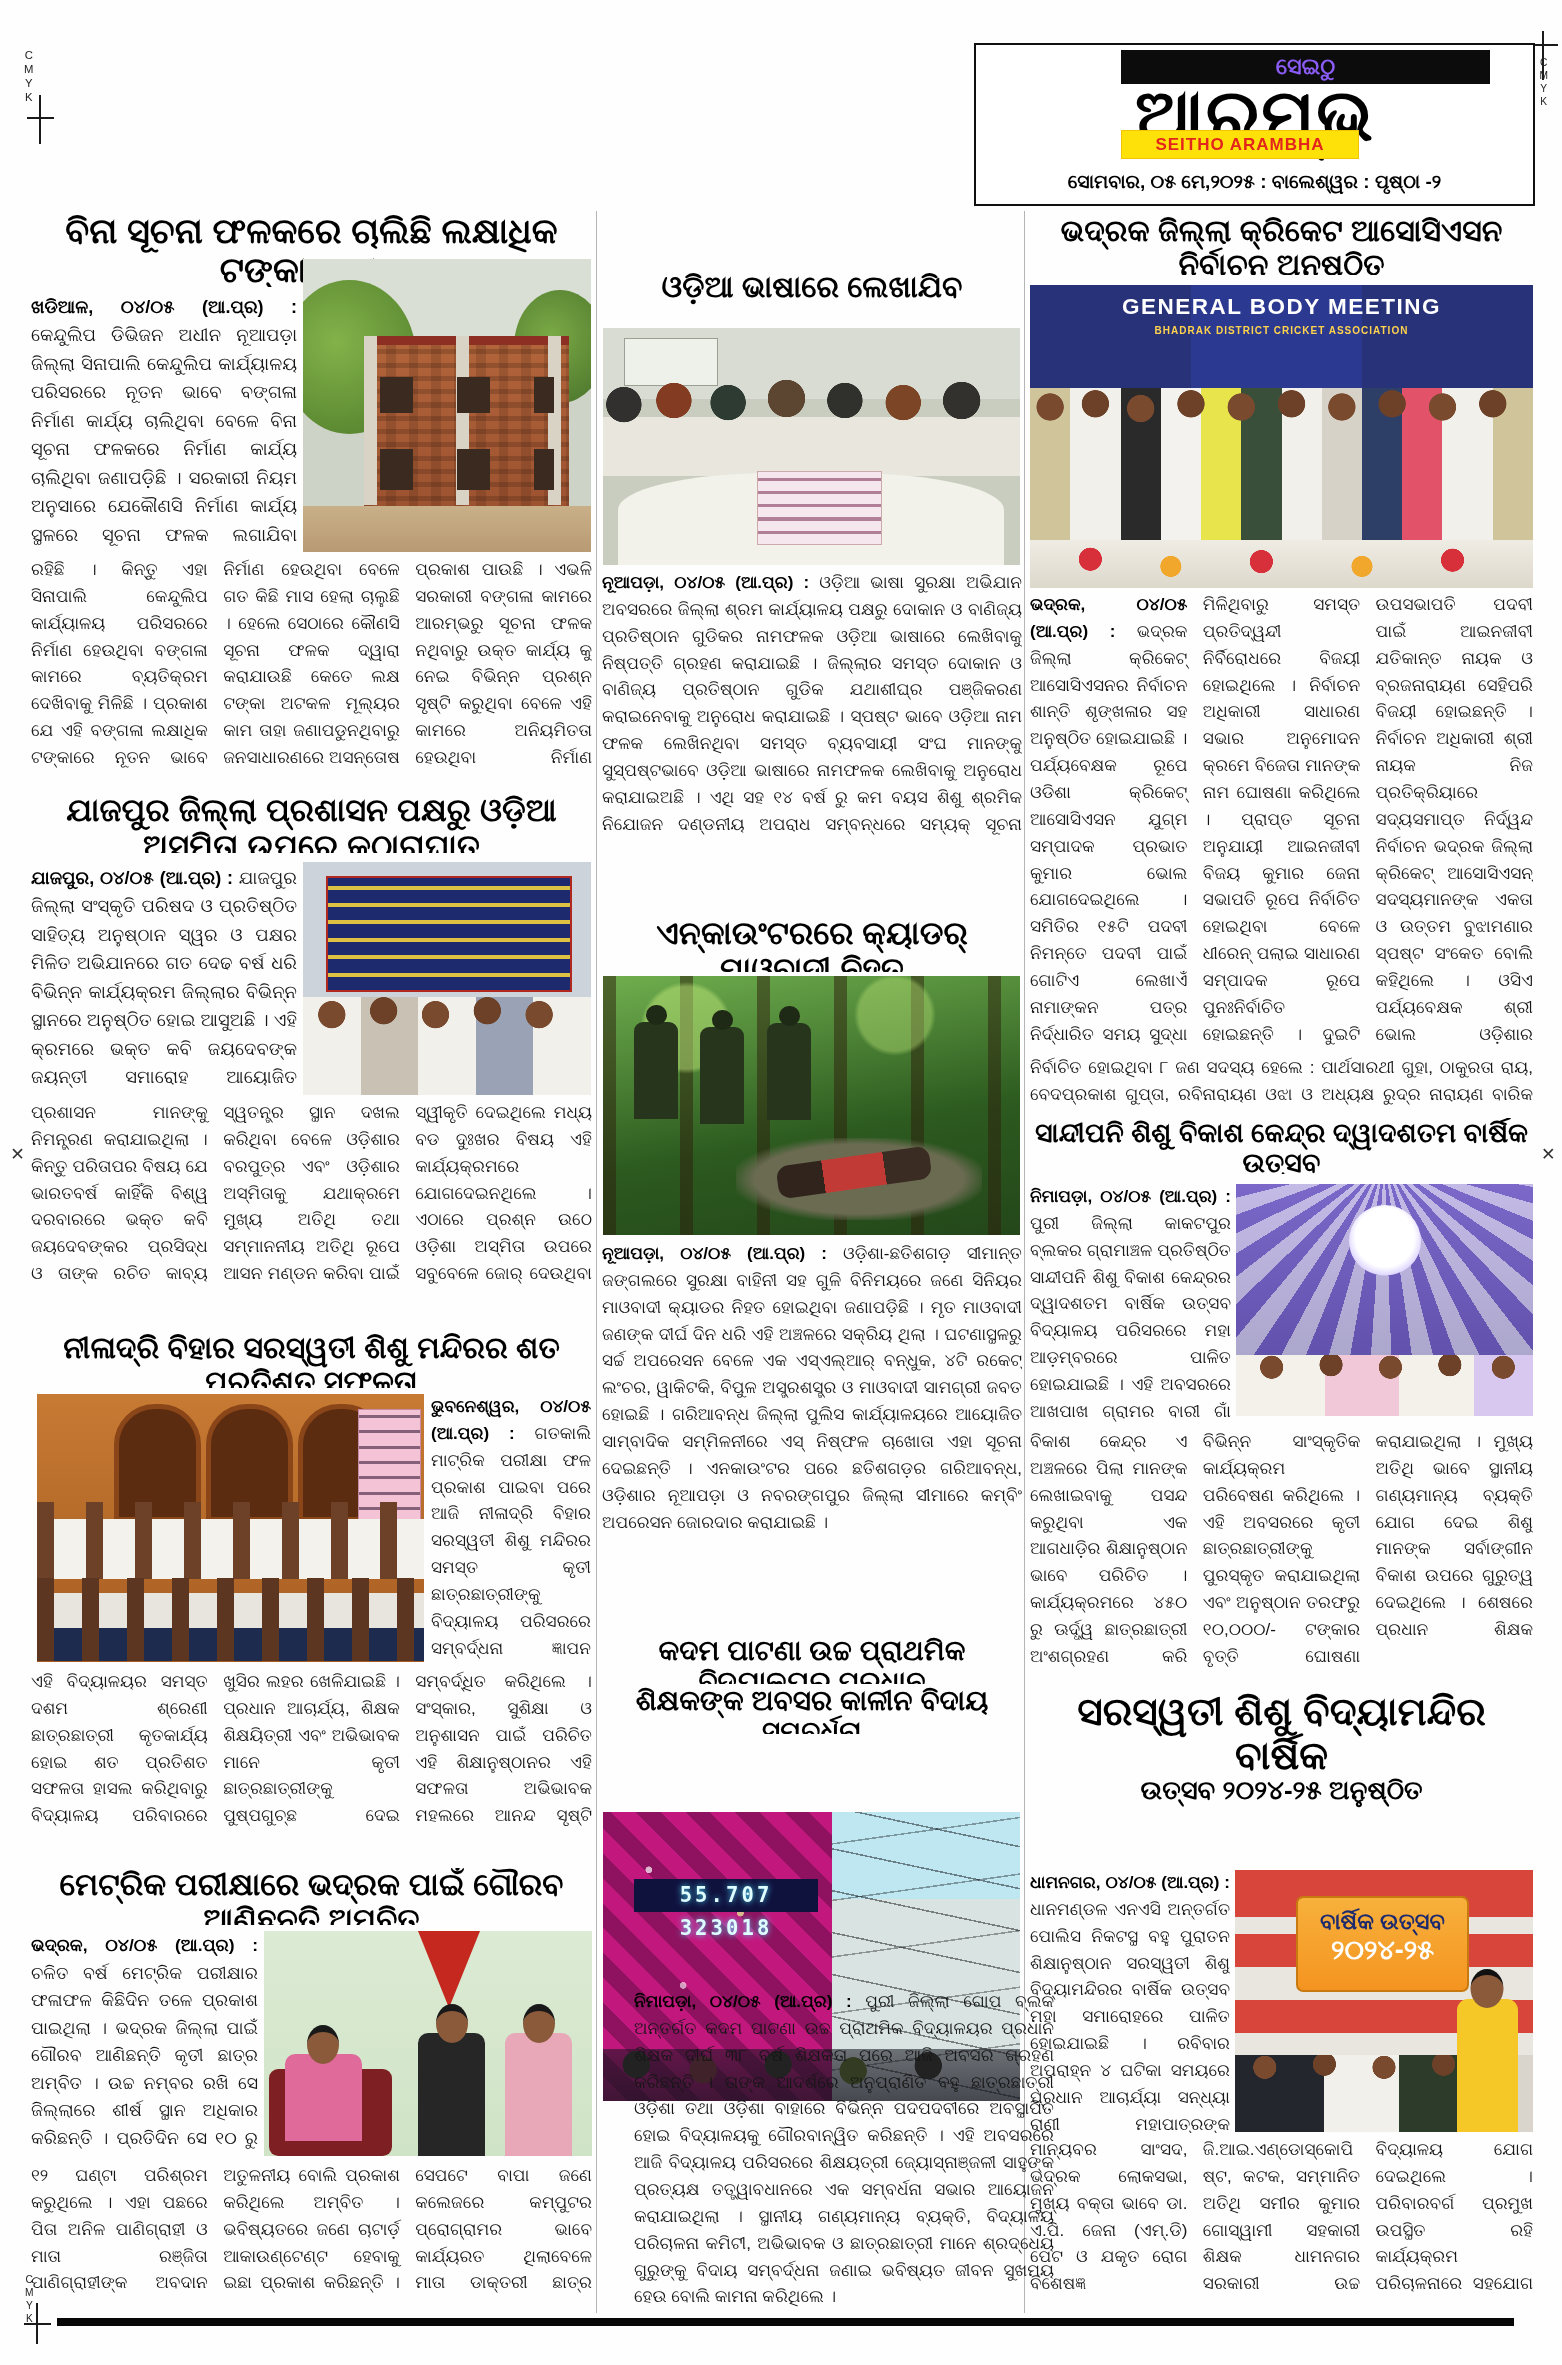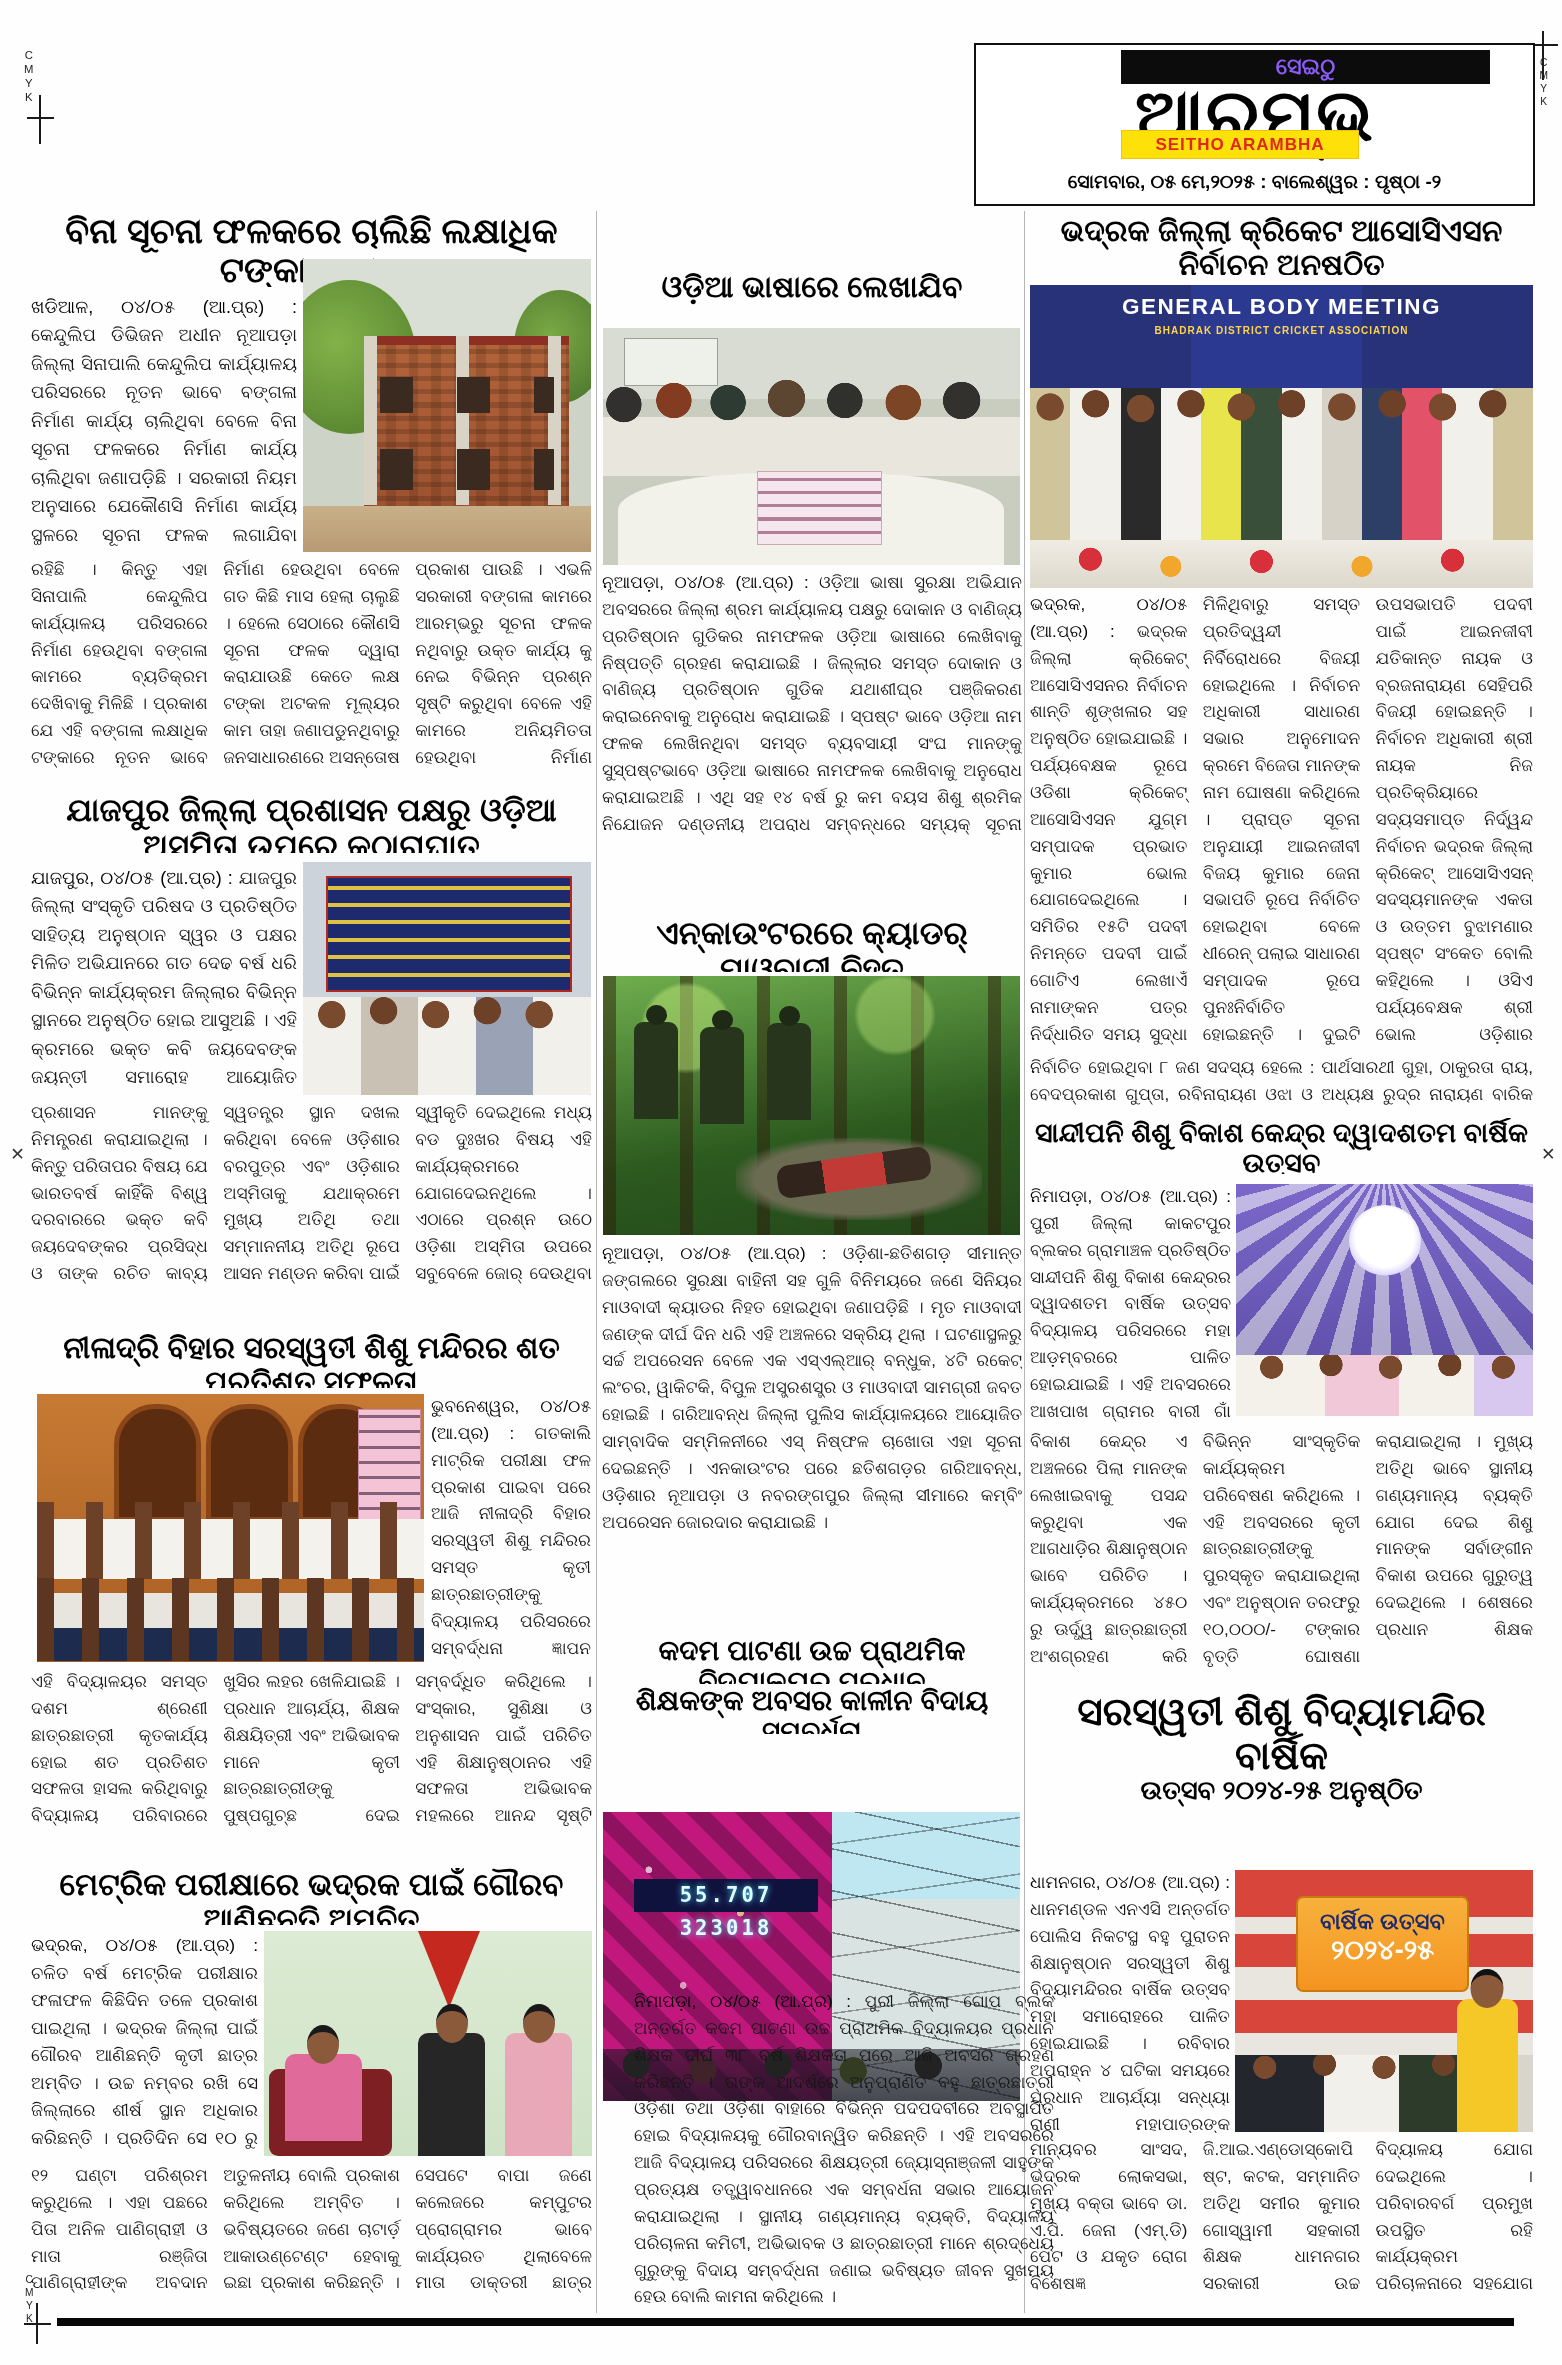--- a/index.html
+++ b/index.html
@@ -3,21 +3,21 @@
 <meta charset="utf-8">
 <style>
   html,body{margin:0;padding:0;background:#e8e8e8;}
   .page{position:relative;width:1563px;height:2366px;background:#fefefe;
         font-family:"Liberation Sans",sans-serif;color:#111;overflow:hidden;}
   .abs{position:absolute;}
   .box{border:2px solid #101010;background:#fff;}
   .headline{font-weight:800;color:#000;text-align:center;line-height:1.12;overflow:hidden;}
   .bodytext{font-size:17px;line-height:1.58;text-align:justify;color:#161616;overflow:hidden;word-break:break-word;}
   .cols3{column-count:3;column-gap:15.4px;}
-  .dateline{font-weight:400;color:#000;}
+  .dateline{font-weight:700;color:#000;}
   .vrule{width:1px;background:#b5b5b5;}
   .photo{overflow:hidden;background:#ccc;}
   .mark-text{font-size:11.3px;letter-spacing:2px;color:#222;writing-mode:vertical-lr;text-orientation:upright;line-height:1;}
   .cross-v{width:2px;background:#1a1a1a;}
   .cross-h{height:2px;background:#1a1a1a;}
   .xmark{font-size:17.4px;color:#333;line-height:1;}
   
   .kicker-bar{background:#0c0c0c;color:#8b5cf6;text-align:center;font-weight:700;}
   .mast-title{font-weight:900;color:#000;text-align:center;line-height:1;letter-spacing:1px;}
   .tagline{background:#ffe10a;color:#e3261d;font-weight:800;text-align:center;letter-spacing:1px;border:1px solid #f0c400;}

